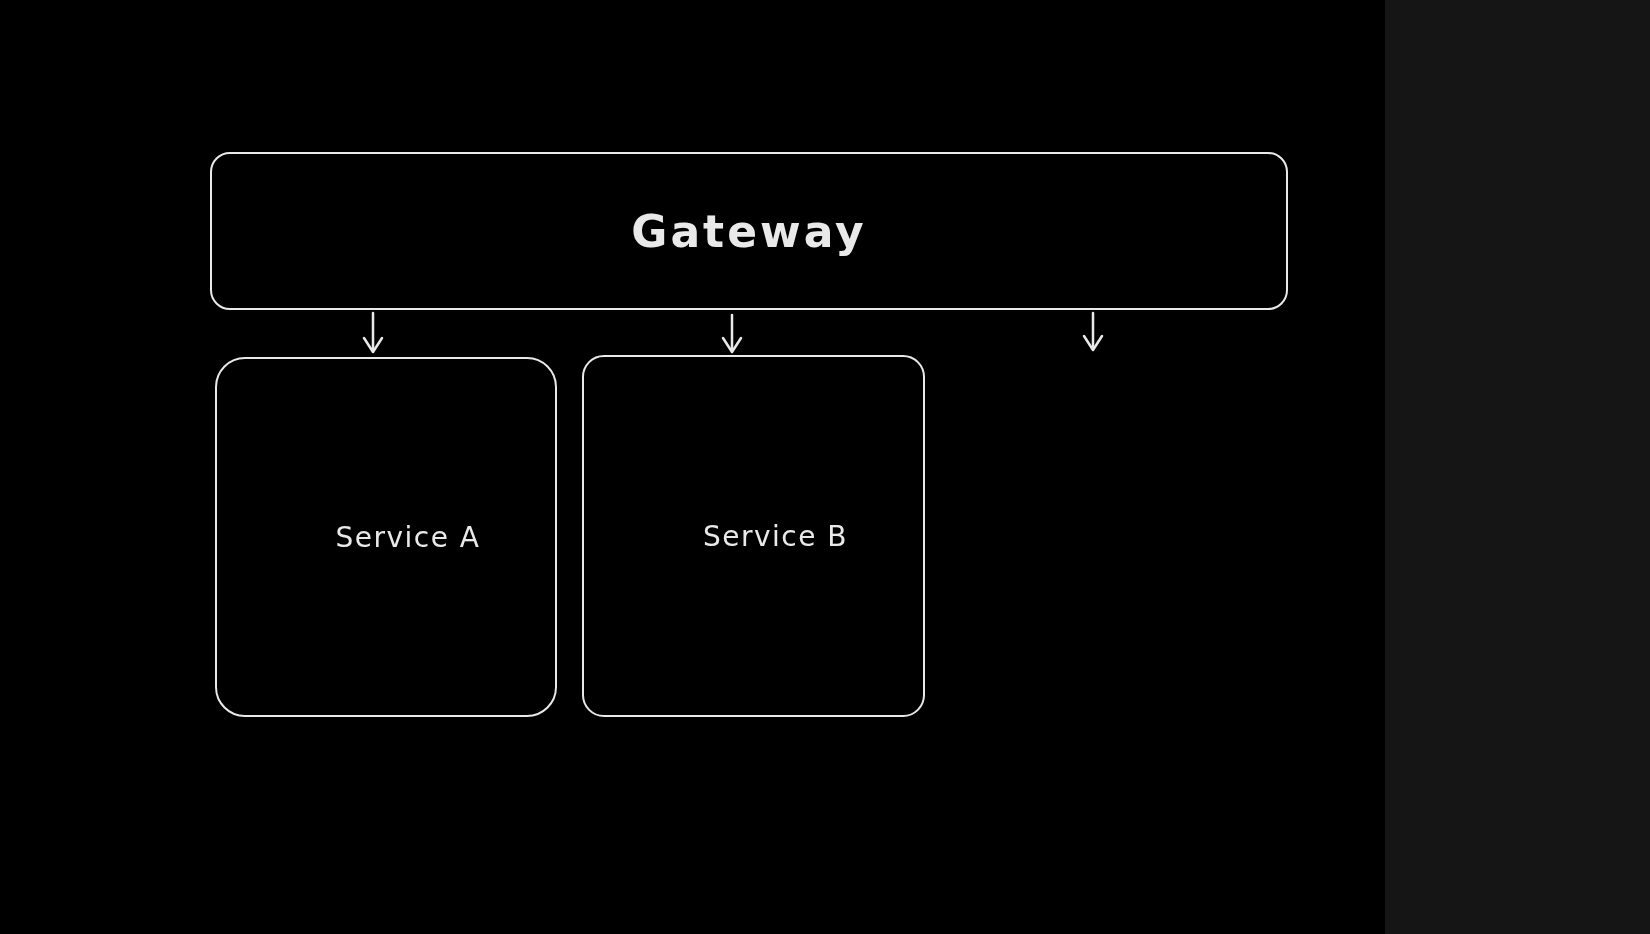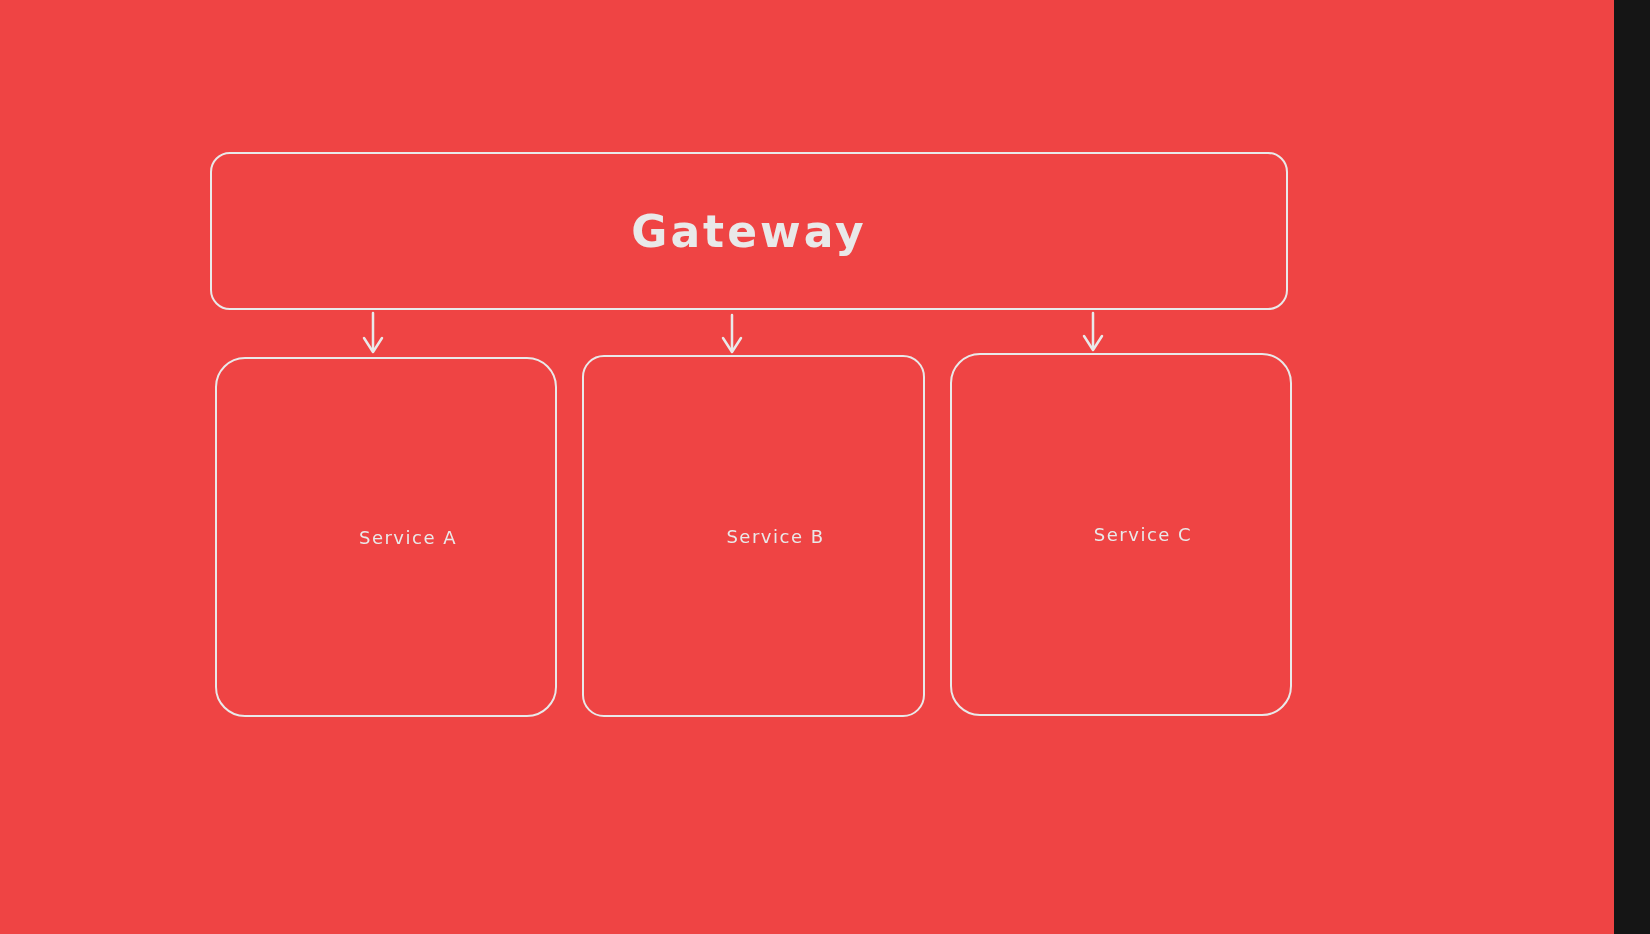--- a/index.html
+++ b/index.html
@@ -6,23 +6,23 @@
     margin: 0;
     padding: 0;
     width: 1650px;
     height: 934px;
     background: #151515;
     overflow: hidden;
     font-family: "DejaVu Sans", sans-serif;
   }
   .canvas {
     position: relative;
-    width: 1614px;
+    width: 1385px;
     height: 934px;
-    background: #ef4444;
+    background: #000000;
   }
   .node {
     position: absolute;
     box-sizing: border-box;
     border: 2.5px solid #e9e9e9;
     background: transparent;
     display: flex;
     align-items: center;
     justify-content: center;
   }
@@ -58,21 +58,21 @@
     color: #e9e9e9;
     text-align: center;
     user-select: none;
   }
   .gateway-label {
     font-size: 44px;
     font-weight: 600;
     letter-spacing: 3px;
   }
   .service-label {
-    font-size: 18px;
+    font-size: 28px;
     font-weight: 400;
     letter-spacing: 1.5px;
     margin-left: 44px;
   }
   .edges-layer {
     position: absolute;
     left: 0;
     top: 0;
     width: 1650px;
     height: 934px;
@@ -89,23 +89,20 @@
   </div>
 
   <div class="node node-service-a">
     <span class="node-label service-label">Service A</span>
   </div>
 
   <div class="node node-service-b">
     <span class="node-label service-label">Service B</span>
   </div>
 
-  <div class="node node-service-c">
-    <span class="node-label service-label">Service C</span>
-  </div>
 
   <svg class="edges-layer" viewBox="0 0 1650 934" xmlns="http://www.w3.org/2000/svg">
 
     <g>
       <line x1="373" y1="313" x2="373" y2="350" stroke="#e9e9e9" stroke-width="2.5" stroke-linecap="round"></line>
       <polyline points="364,338 373,352 382,338" fill="none" stroke="#e9e9e9" stroke-width="2.5" stroke-linecap="round" stroke-linejoin="round"></polyline>
     </g>
 
     <g>
       <line x1="732" y1="315" x2="732" y2="350" stroke="#e9e9e9" stroke-width="2.5" stroke-linecap="round"></line>

